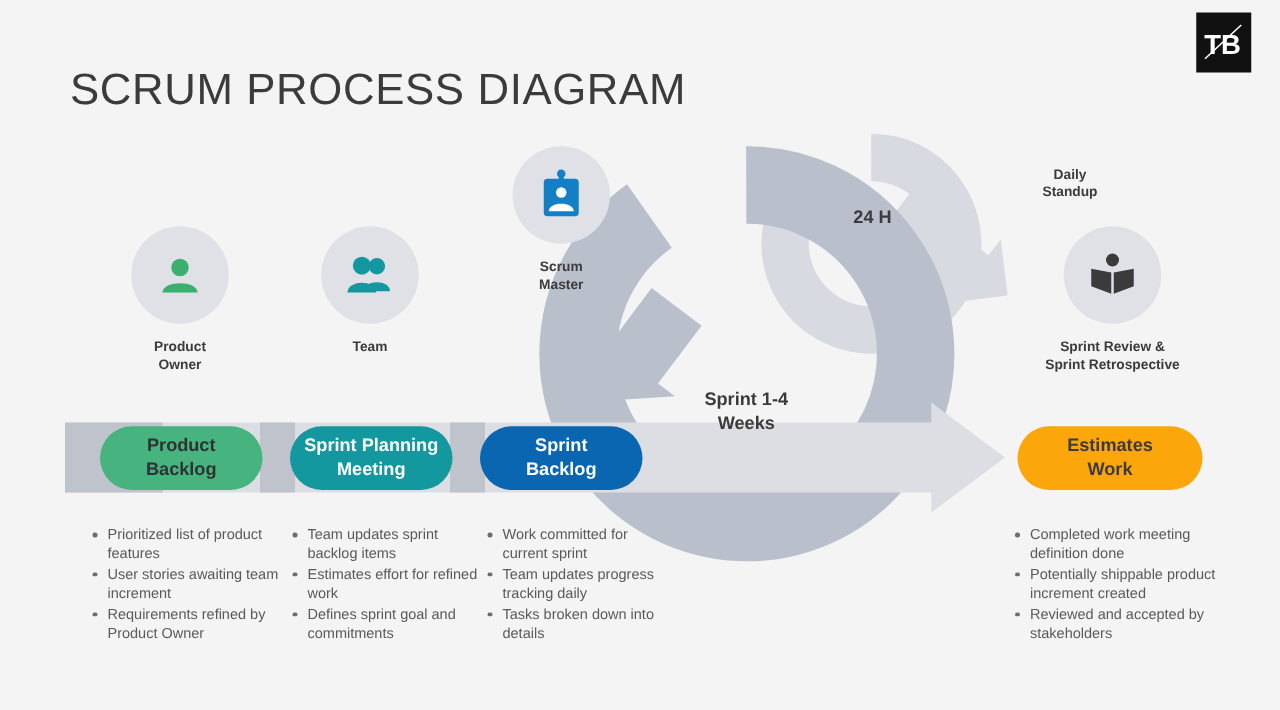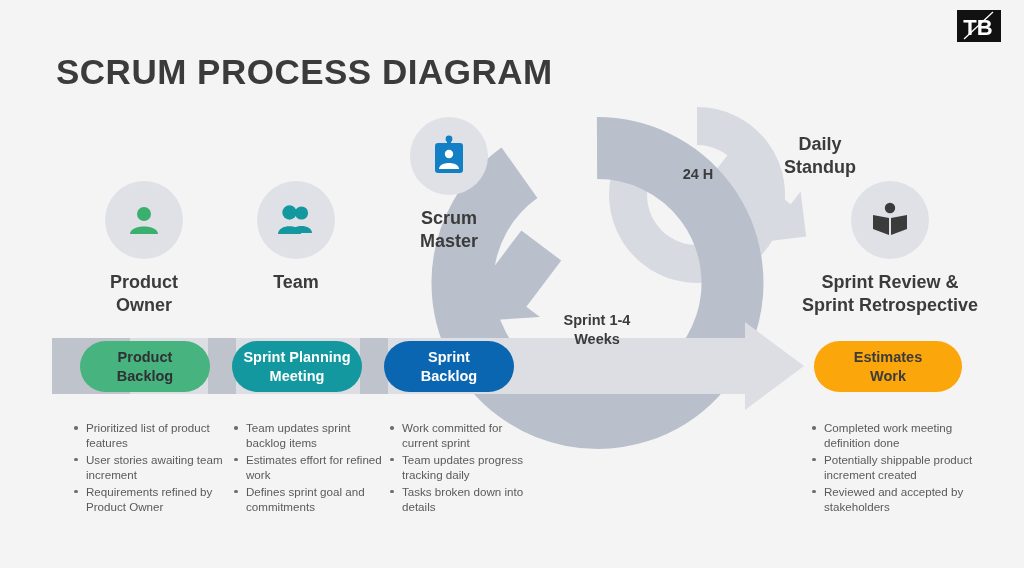--- a/index.html
+++ b/index.html
@@ -7,54 +7,54 @@
     width: 1024px; height: 568px;
     background: #f4f4f4;
     font-family: "Liberation Sans", sans-serif;
     overflow: hidden;
   }
   #canvas { position: relative; width: 1024px; height: 568px; background: #f4f4f4; }
 
   
   .logo-box {
     position: absolute; left: 957px; top: 10px;
-    width: 44px; height: 32px;
+    width: 44px; height: 48px;
     background: #111111;
     display: flex; align-items: center; justify-content: center;
   }
 
   
   .page-title {
     position: absolute; left: 56px; top: 52px;
-    font-size: 35px; font-weight: bold; letter-spacing: 0.5px;
+    font-size: 35px; font-weight: normal; letter-spacing: 0.5px;
     color: #3b3b3b; white-space: nowrap;
   }
 
   
   .role { position: absolute; text-align: center; }
   .role-circle {
     border-radius: 50%; background: #dfe1e6;
     display: flex; align-items: center; justify-content: center;
     margin: 0 auto;
   }
   .role-label {
-    margin-top: 12px; font-size: 18px; font-weight: bold;
+    margin-top: 12px; font-size: 11px; font-weight: bold;
     color: #3b3b3b; line-height: 1.28; white-space: pre-line;
   }
 
   
   .cycle-layer { position: absolute; left: 0; top: 0; width: 1024px; height: 568px; }
 
   .cycle-text {
     position: absolute; text-align: center; font-weight: bold;
     color: #3b3b3b; line-height: 1.3; white-space: pre-line;
   }
   #sprint-cycle-label { left: 529px; top: 266px; width: 136px; font-size: 14.5px; margin-top: 45px; }
   #standup-hours-label { left: 650px; top: 165px; width: 96px; font-size: 14.5px; }
-  #daily-standup-label { left: 760px; top: 133px; width: 120px; font-size: 18px; }
+  #daily-standup-label { left: 796px; top: 133px; width: 120px; font-size: 11px; }
 
   .stage-pill {
     position: absolute; top: 341px; height: 51px;
     border-radius: 26px;
     display: flex; align-items: center; justify-content: center;
     text-align: center; font-size: 14.5px; font-weight: bold;
     line-height: 1.26; white-space: pre-line;
   }
   #stage-pill-0 { left: 80px;  width: 130px; background: #47b37f; color: #2f3133; }
   #stage-pill-1 { left: 232px; width: 130px; background: #14989f; color: #ffffff; }

